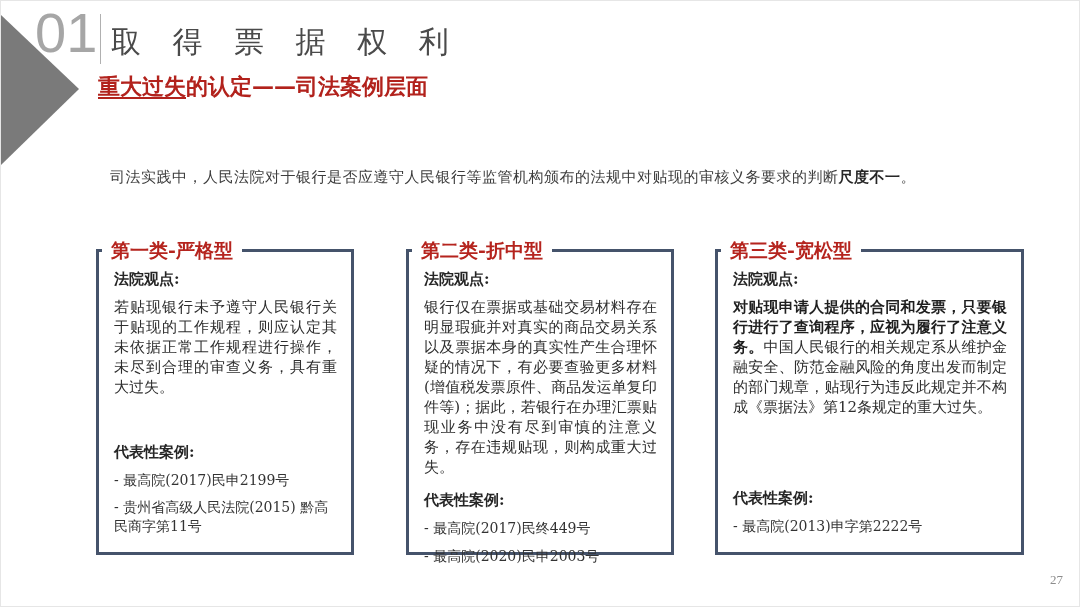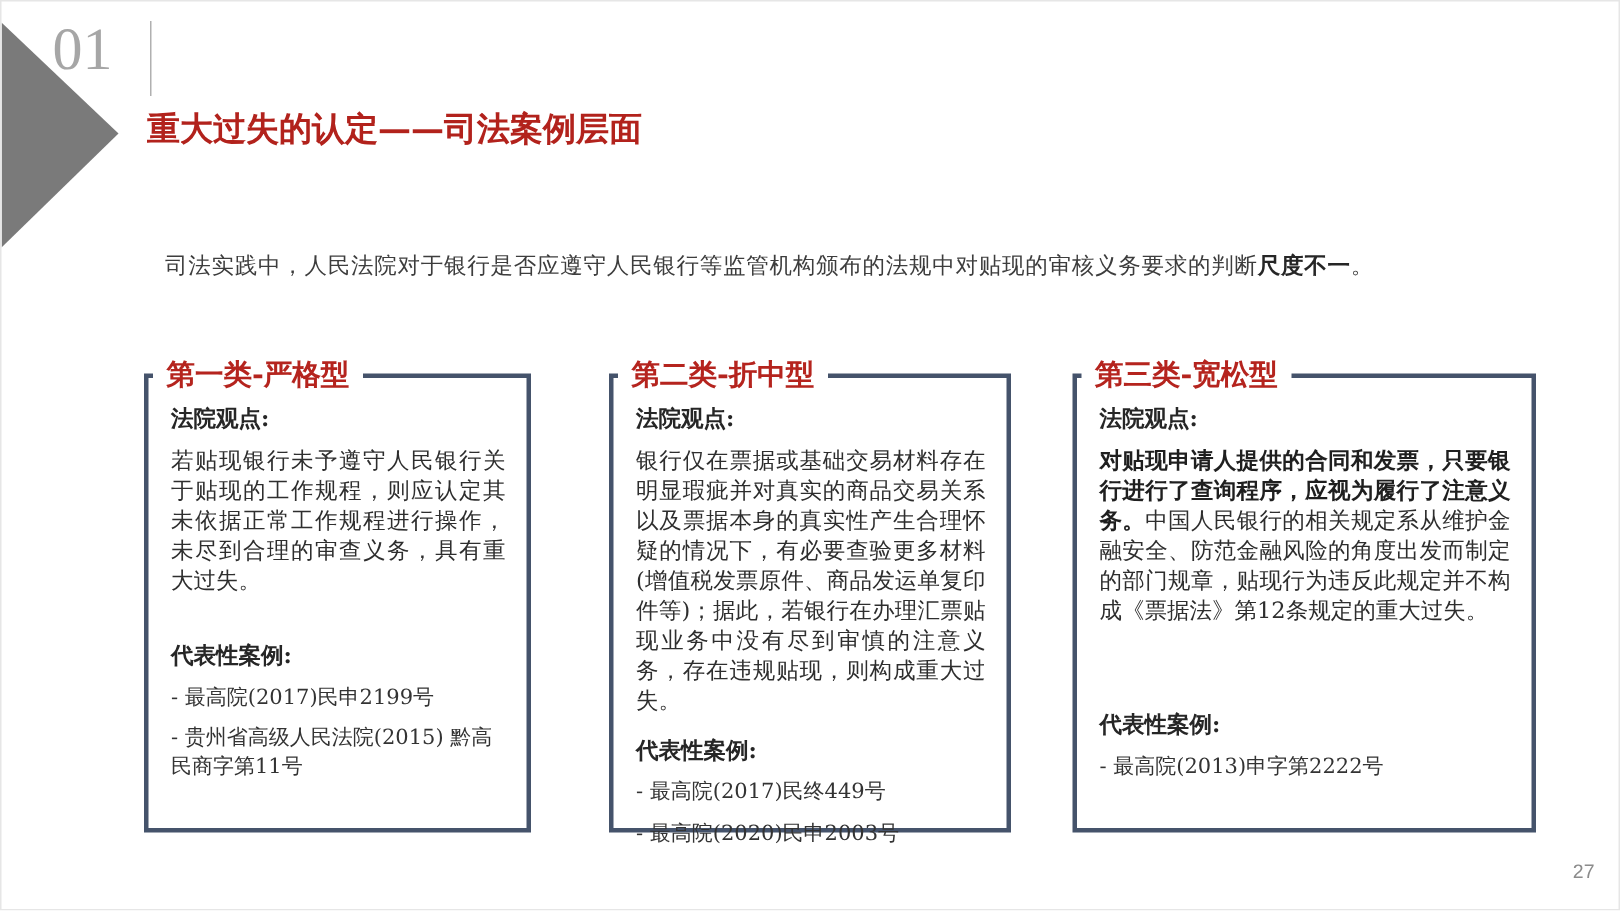--- a/index.html
+++ b/index.html
@@ -11,35 +11,35 @@
     box-sizing:border-box;
     overflow:hidden;
     font-family:"DejaVu Serif","Liberation Serif",serif;
     color:#333;
   }
   
   .corner-shape{position:absolute;left:0;top:0;width:82px;height:170px;}
   
   .section-number{
     position:absolute;left:34px;top:2px;
-    font-size:40px;line-height:60px;color:#a6a6a6;
-    font-family:Liberation Serif, serif;
+    font-size:56px;line-height:60px;color:#a6a6a6;
+    font-family:Liberation Sans, sans-serif;
   }
   .header-divider{position:absolute;left:99px;top:13px;width:1px;height:50px;background:#b0b0b0;}
   .section-title{
     position:absolute;left:110px;top:22px;
     font-size:30px;line-height:38px;color:#4a4a4a;
     letter-spacing:11px;white-space:nowrap;
   }
   .subtitle{
     position:absolute;left:97px;top:70px;
     font-size:22px;line-height:30px;font-weight:bold;color:#b2221c;
     white-space:nowrap;
   }
-  .subtitle .emph{text-underline-offset:3px;text-align:center;}
+  .subtitle .emph{text-decoration:underline;text-underline-offset:3px;text-align:center;}
   
   .intro{
     position:absolute;left:97px;top:152px;width:825px;
     font-size:15px;line-height:24px;color:#3d3d3d;letter-spacing:0.5px;
     margin:12px;text-align:justify;
   }
   .intro b{color:#262626;}
   
   .cat-box{
     position:absolute;top:248px;height:306px;
@@ -51,52 +51,53 @@
   .cat-box.b3{left:714px;width:309px;}
   .box-title{
     position:absolute;top:-16px;left:3px;
     background:#ffffff;padding:0 9px;
     color:#b5241e;font-weight:bold;font-size:19px;line-height:28px;
     white-space:nowrap;
   }
   .box-inner{
     display:flex;flex-direction:column;
     height:100%;box-sizing:border-box;
-    padding:16px 14px 32px 15px;
+    padding:16px 14px 17px 15px;
   }
   .opinion-label{font-weight:bold;font-size:15px;color:#262626;margin:2px 0 9px;}
   .opinion{
     margin:0;font-size:15px;line-height:1.33;color:#2e2e2e;
     text-align:justify;
   }
   .opinion b{color:#1f1f1f;}
   .cases{margin-top:auto;padding-top:14px;}
   .cases-label{font-weight:bold;font-size:15px;color:#262626;margin:0 0 9px;}
   .case{font-size:14px;line-height:1.32;color:#333;margin:0 0 9px;}
   .case:last-child{margin-bottom:0;}
   
   .page-number{
     position:absolute;right:16px;bottom:18px;
     font-size:13px;color:#8c8c8c;
-    font-family:Liberation Sans, sans-serif;
+    font-family:Liberation Serif, serif;
   }
 </style>
 </head>
 <body>
 
 <div class="slide">
 
   <svg class="corner-shape" viewBox="0 0 82 170" xmlns="http://www.w3.org/2000/svg" aria-hidden="true">
     <polygon points="0,14 78,88 0,164" fill="#7a7a7a"></polygon>
   </svg>
 
   <div class="section-number">01</div>
 
   <div class="header-divider"></div>
 
+  <div class="section-title">取 得 票 据 权 利</div>
 
   <div class="subtitle">
     <span class="emph">重大过失</span><span>的认定——司法案例层面</span>
   </div>
 
   <p class="intro">
     <span>司法实践中，人民法院对于银行是否应遵守人民银行等监管机构颁布的法规中对贴现的审核义务要求的判断</span><b>尺度不一</b><span>。</span>
   </p>
 
   <div class="cat-box b1">

